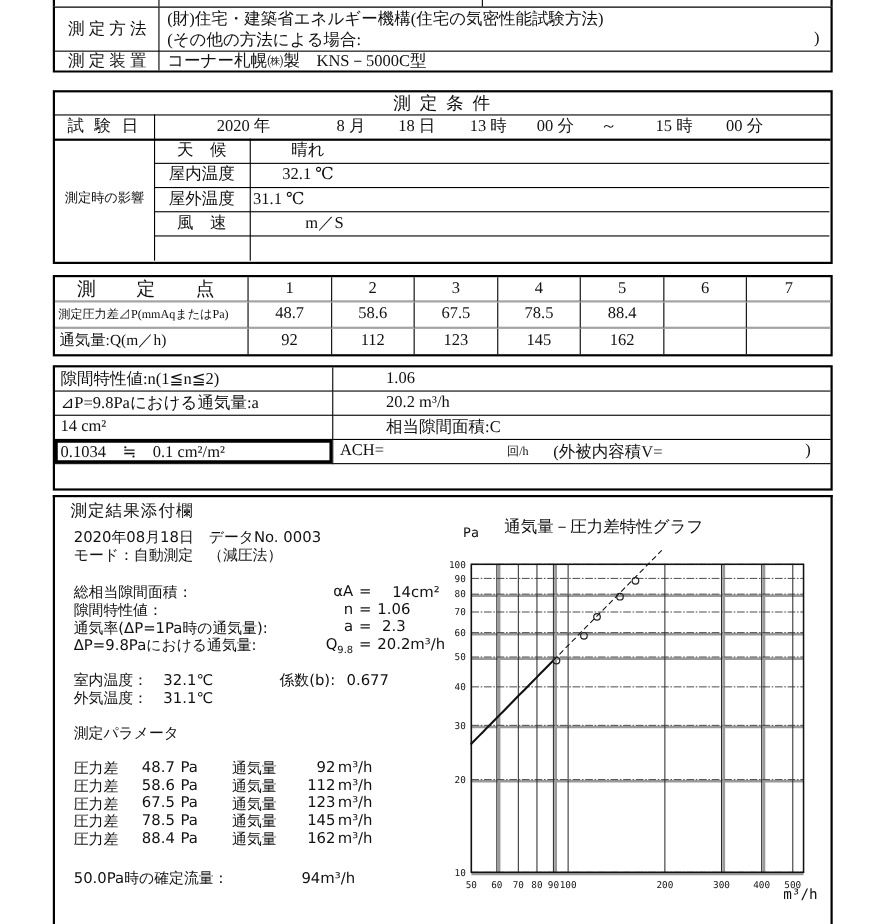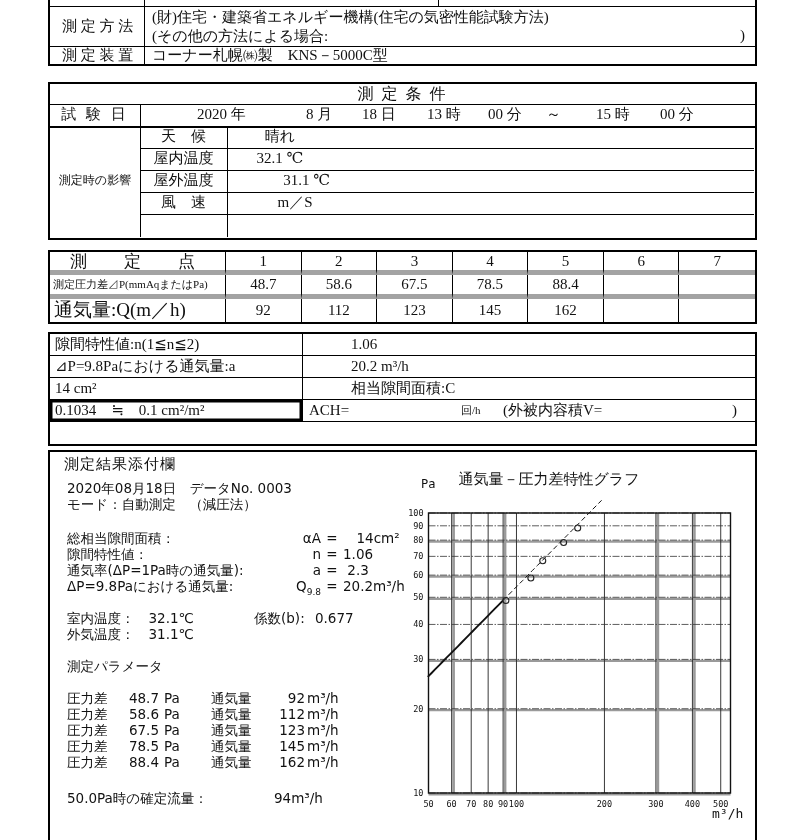--- a/index.html
+++ b/index.html
@@ -24,27 +24,27 @@
   .t2 .hline{position:absolute;left:0;width:100%;height:0;border-top:1px solid #000;}
   .t2 .hline.th{border-top-width:2px;}
   .t2 .vline{position:absolute;width:0;border-left:1px solid #000;}
   .t2 .c{position:absolute;font-size:15px;white-space:nowrap;}
   .t2 .title{left:0;top:2px;width:100%;text-align:center;font-size:16px;letter-spacing:2px;}
   .t2 .datepart{position:absolute;top:0;font-size:15px;white-space:nowrap;}
 
   
   .t3{left:48px;top:250px;width:709px;height:74px;border:2.5px solid #000;display:grid;
       grid-template-columns:176px repeat(7,1fr);grid-template-rows:1fr 1fr 1fr;}
-  .t3 .cell{border-right:1px solid #000;border-bottom:5px solid #a3a3a3;display:flex;align-items:center;justify-content:center;
+  .t3 .cell{border-right:1px solid #000;border-bottom:2px solid #a3a3a3;display:flex;align-items:center;justify-content:center;
             font-size:15px;white-space:nowrap;overflow:hidden;}
   .t3 .cell:nth-child(8n){border-right:none;}
   .t3 .cell:nth-child(n+17){border-bottom:none;}
   .t3 .hdr{font-size:17px;letter-spacing:10px;}
   .t3 .plab{font-size:11px;justify-content:flex-start;padding-left:3px;letter-spacing:0;}
-  .t3 .qlab{font-size:19px;justify-content:flex-start;padding-left:4px;}
+  .t3 .qlab{font-size:14px;justify-content:flex-start;padding-left:4px;}
 
   
   .t4{left:48px;top:332px;width:709px;height:114px;border:2px solid #000;display:grid;
       grid-template-columns:253px 1fr;grid-template-rows:repeat(5,1fr);}
   .t4 .cell{border-right:1px solid #000;border-bottom:1px solid #000;display:flex;align-items:center;
             font-size:15px;white-space:nowrap;overflow:hidden;padding-left:5px;}
   .t4 .cell:nth-child(2n){border-right:none;padding-left:48px;}
   .t4 .cell:nth-child(n+9){border-bottom:none;}
   .t4 .boxed{box-shadow:inset 0 0 0 2.5px #000;}
   .t4 .achlab{font-size:13.5px;}
@@ -123,21 +123,21 @@
       <span class="datepart" style="left:610px;top:21px">00 分</span>
     </div>
 
     <div class="c" style="left:0;top:88px;width:90px;text-align:center;font-size:12px">測定時の影響</div>
 
     <div class="c" style="left:90px;top:43px;width:87px;text-align:center">天　候</div>
     <div class="c" style="left:180px;top:43px;width:100px;text-align:center">晴れ</div>
     <div class="c" style="left:90px;top:65px;width:87px;text-align:center">屋内温度</div>
     <div class="c" style="left:180px;top:65px;width:100px;text-align:center">32.1 ℃</div>
     <div class="c" style="left:90px;top:87px;width:87px;text-align:center">屋外温度</div>
-    <div class="c" style="left:180px;top:87px;width:100px;text-align:right">31.1 ℃</div>
+    <div class="c" style="left:180px;top:87px;width:100px;text-align:left">31.1 ℃</div>
     <div class="c" style="left:90px;top:109px;width:87px;text-align:center">風　速</div>
     <div class="c" style="left:180px;top:109px;width:130px;text-align:center">m／S</div>
   </div>
 
   <div class="abs t3">
     <div class="cell hdr">測　定　点</div>
     <div class="cell">1</div>
     <div class="cell">2</div>
     <div class="cell">3</div>
     <div class="cell">4</div>

